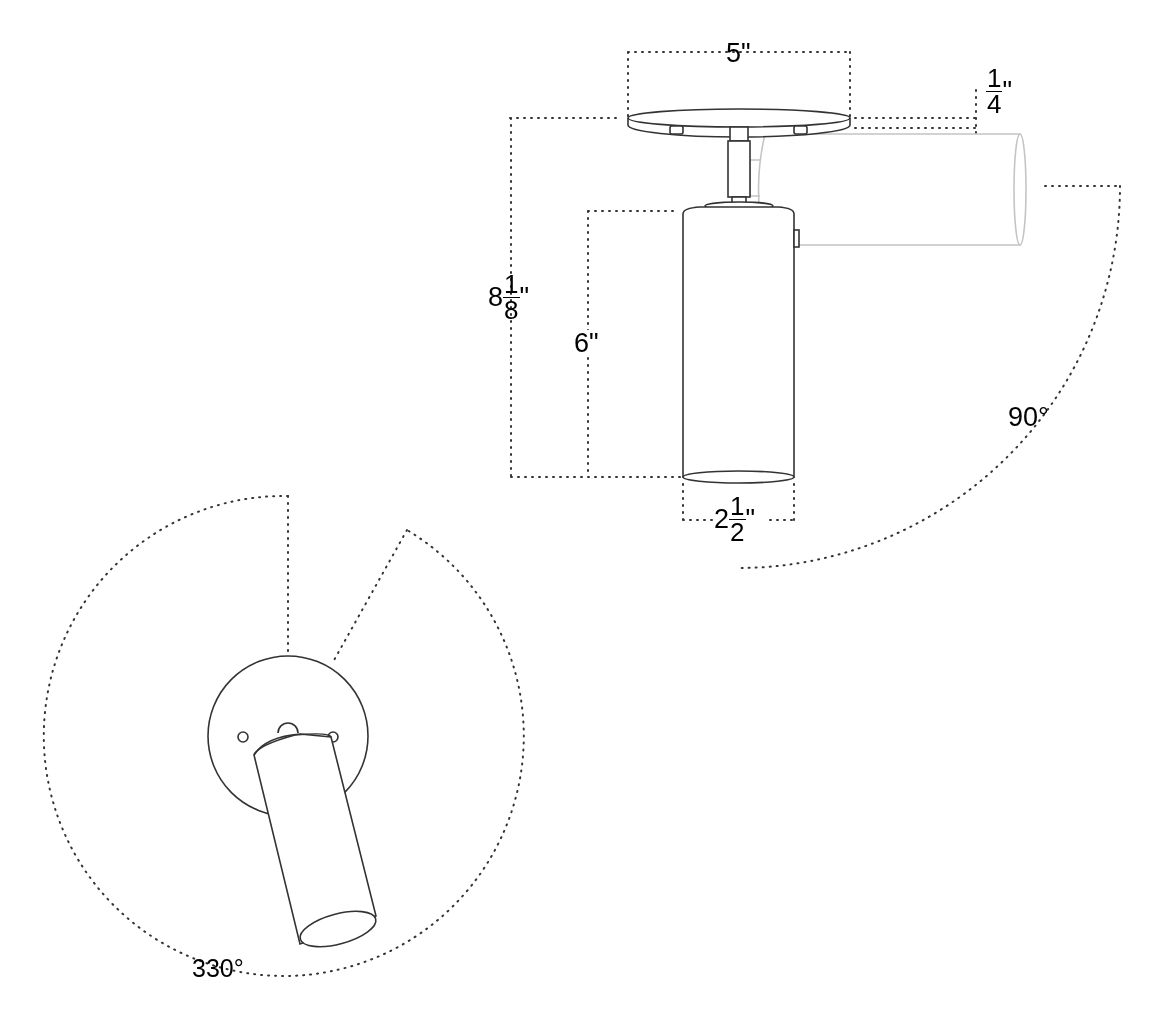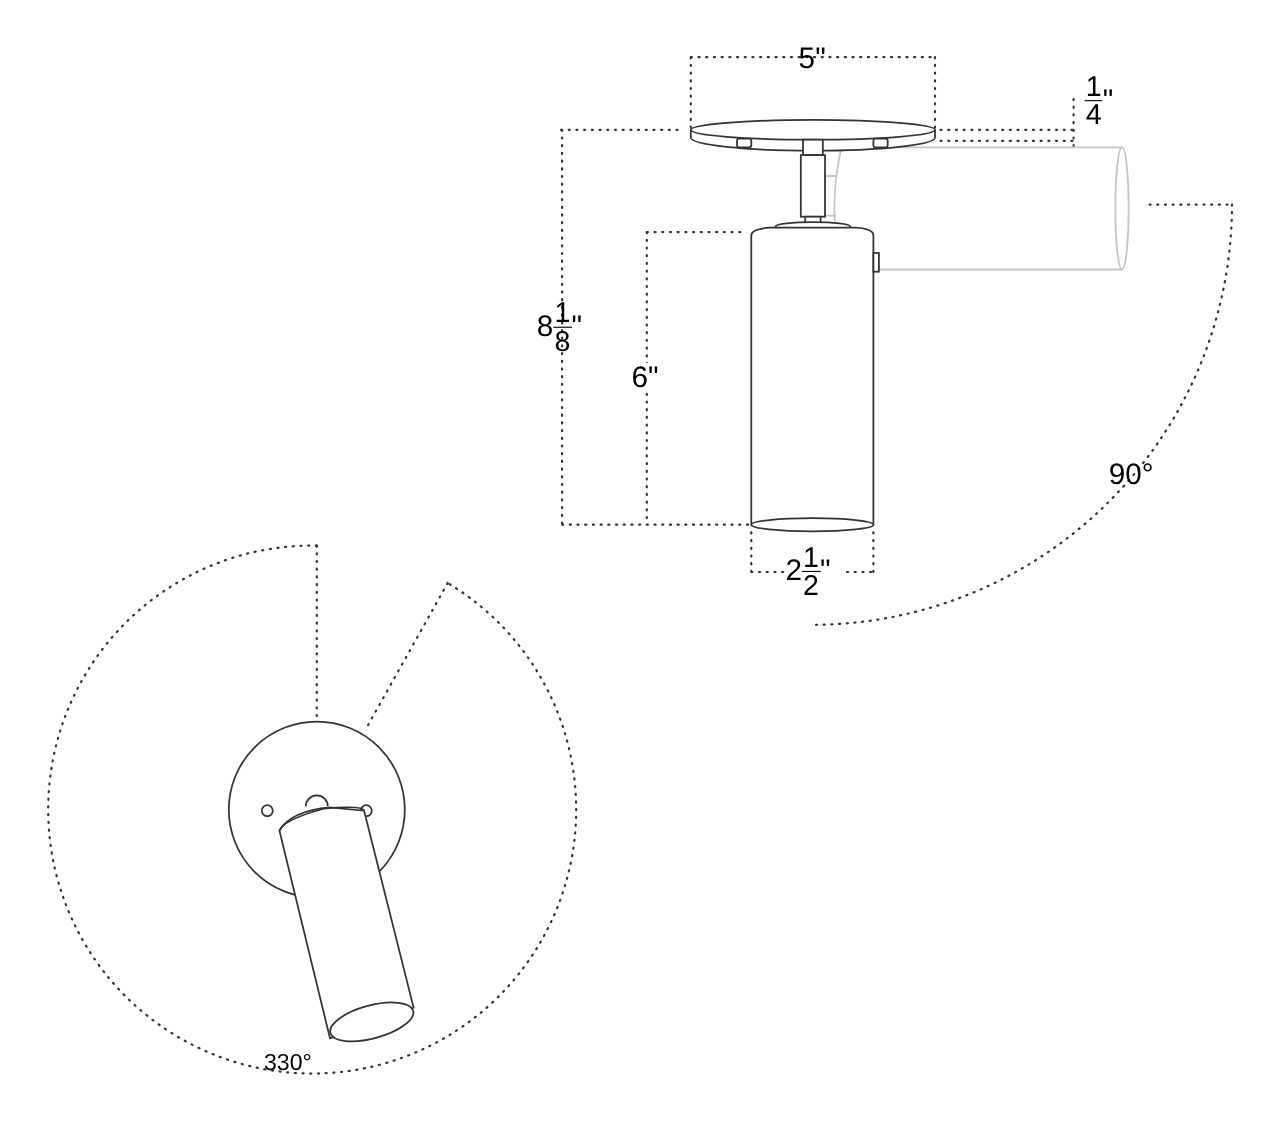--- a/index.html
+++ b/index.html
@@ -7,21 +7,21 @@
          font-family: "Liberation Sans", sans-serif; }
   svg { position: absolute; left: 0; top: 0; }
   .dim { fill: none; stroke: #333; stroke-width: 2; stroke-dasharray: 1 6; stroke-linecap: round; }
   .ln { fill: #fff; stroke: #333; stroke-width: 1.6; }
   .ghost { fill: none; stroke: #c4c4c4; stroke-width: 1.6; }
   .lbl { position: absolute; color: #000; line-height: 1; white-space: nowrap; }
   .big { font-size: 27px; }
   .frac { display: inline-flex; flex-direction: column; align-items: center; vertical-align: middle; font-size: 26px; line-height: 0.95; }
   .frac .num { border-bottom: 1.5px solid #000; padding: 0 1px; }
   .deg { font-size: 27px; }
-  .deg-small { font-size: 21px; margin-left: 48px; }
+  .deg-small { font-size: 25px; }
 </style>
 </head>
 <body>
 
 <svg width="1166" height="1026" viewBox="0 0 1166 1026">
 
   <g>
 
     <path class="dim" d="M628 52 L850 52 M628 52 L628 118 M850 52 L850 118"></path>
 
@@ -102,15 +102,15 @@
   <span>6</span><span>"</span>
 </div>
 
 <div class="lbl" style="left:714px; top:494px;">
   <span class="big" style="vertical-align:middle;">2</span><span class="frac">
     <span class="num">1</span>
     <span class="den">2</span>
   </span><span class="big" style="vertical-align:middle;">"</span>
 </div>
 
-<div class="lbl deg" style="left:1008px; top:418px;">90°</div>
+<div class="lbl deg" style="left:1008px; top:404px;">90°</div>
 
 <div class="lbl deg-small" style="left:192px; top:956px;">330°</div>
 
 </body></html>

